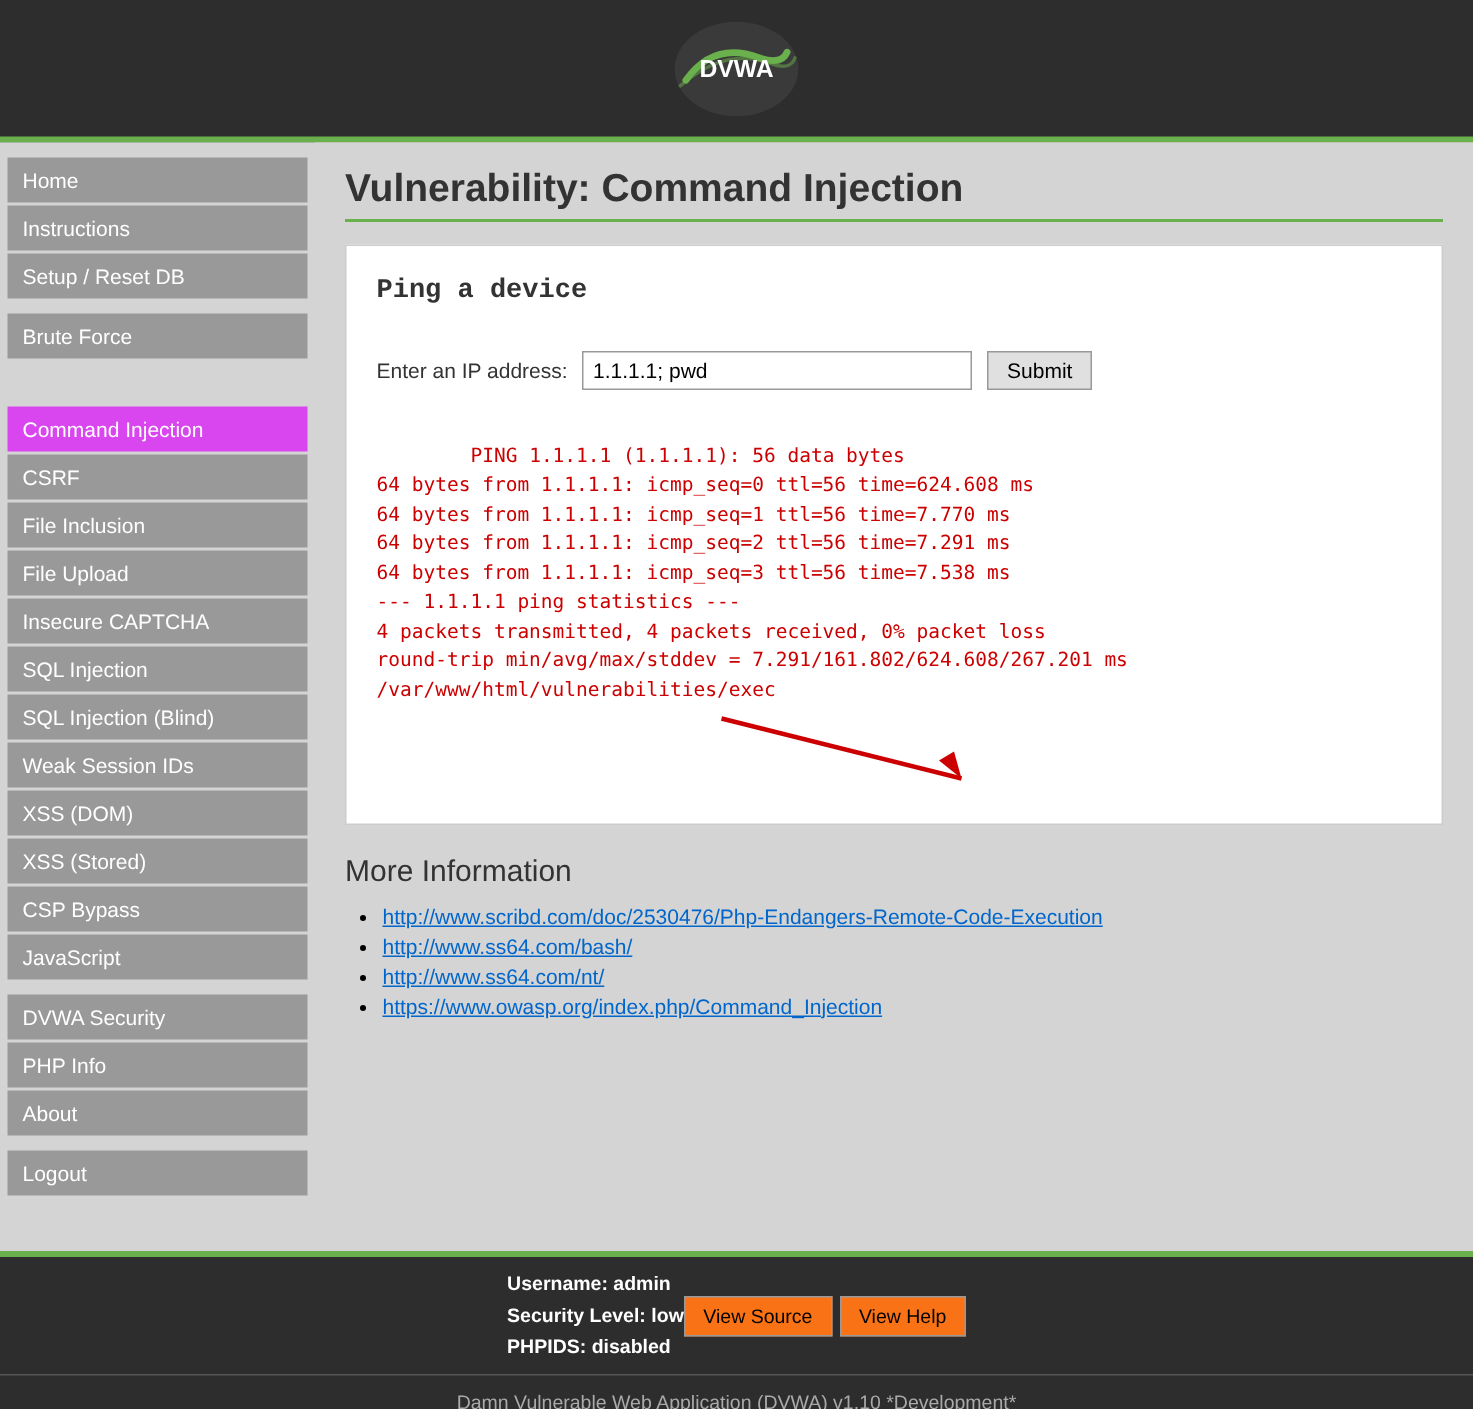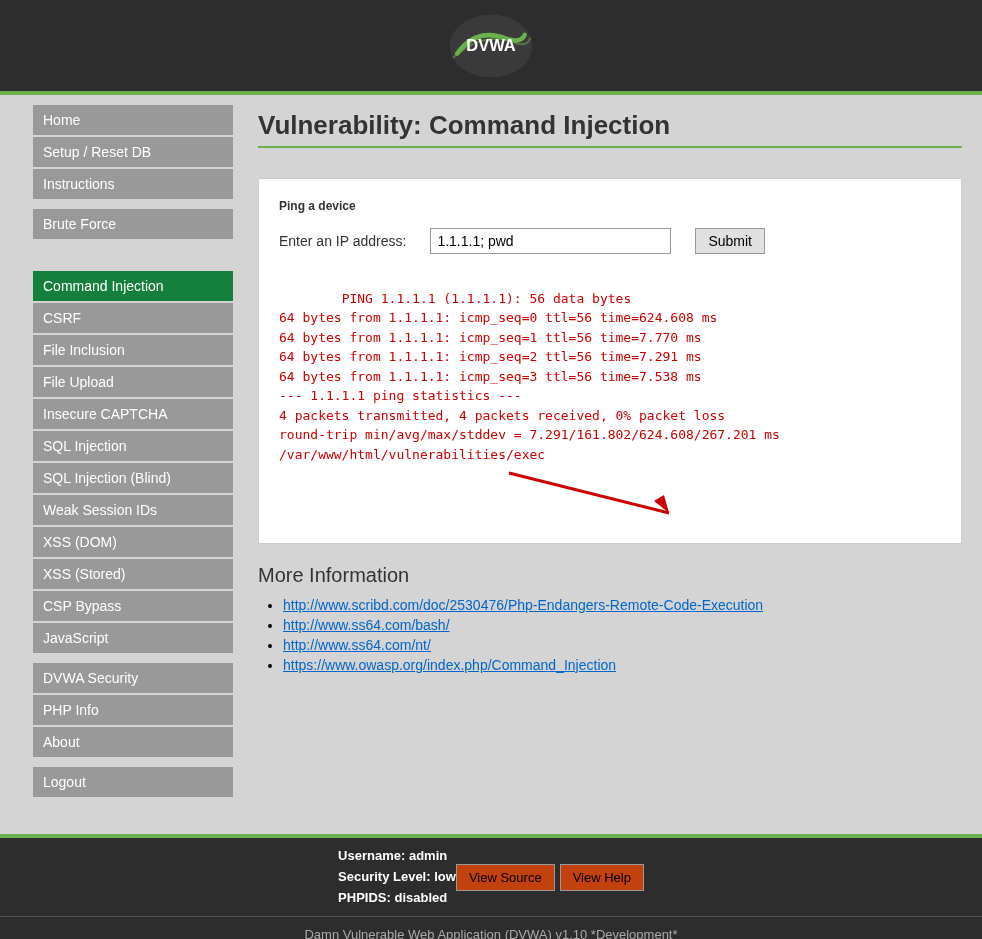--- a/index.html
+++ b/index.html
@@ -22,21 +22,20 @@
     .logo-svg {
       width: 90px;
       height: 80px;
     }
 
     
     #wrapper {
       display: flex;
       min-height: calc(100vh - 95px - 45px - 60px);
       background: #d4d4d4;
-      padding-left: 28px;
     }
 
     
     #sidebar {
       width: 210px;
       padding: 10px 5px;
       flex-shrink: 0;
     }
     .sidebar-item {
       display: block;
@@ -44,67 +43,68 @@
       padding: 7px 10px;
       margin-bottom: 2px;
       background: #999;
       color: #fff;
       text-decoration: none;
       font-size: 14px;
       cursor: pointer;
       border: none;
       text-align: left;
     }
-    .sidebar-item.active { background: #15803d; color: #fff; margin-top: 32px; }
+    .sidebar-item.active { background: #d946ef; color: #fff; margin-top: 32px; }
     .sidebar-group-gap { margin-top: 10px; }
     .sidebar-bottom-gap { margin-top: 10px; }
 
     
     #main {
       flex: 1;
       padding: 15px 20px;
       background: #d4d4d4;
     }
 
     h1.page-title {
       font-size: 26px;
       font-weight: bold;
       color: #333;
-      margin-bottom: 30px;
+      margin-bottom: 15px;
       border-bottom: 2px solid #6ab04c;
       padding-bottom: 5px;
     }
 
     .content-box {
       background: #fff;
       border: 1px solid #ccc;
       padding: 20px;
       margin-bottom: 20px;
     }
 
     .content-box h2 {
-      font-size: 12px;
+      font-size: 18px;
       color: #333;
-      margin-bottom: 15px;
+      margin-bottom: 30px;
+      font-family: Liberation Mono, monospace;
     }
 
     .form-row {
       display: flex;
       align-items: center;
-      gap: 24px;
+      gap: 10px;
       margin-bottom: 15px;
     }
 
     .form-row label {
       font-size: 14px;
       color: #333;
     }
 
     .form-row input[type="text"] {
-      width: 241px;
+      width: 260px;
       padding: 4px 6px;
       border: 1px solid #999;
       font-size: 14px;
     }
 
     .form-row button {
       padding: 4px 12px;
       background: #e0e0e0;
       border: 1px solid #999;
       cursor: pointer;
@@ -161,21 +161,21 @@
       color: #fff;
     }
 
     .footer-buttons {
       display: flex;
       gap: 5px;
     }
 
     .footer-btn {
       padding: 5px 12px;
-      background: #c2410c;
+      background: #f97316;
       border: 1px solid #999;
       cursor: pointer;
       font-size: 13px;
     }
 
     
     #bottom-bar {
       background: #2d2d2d;
       border-top: 1px solid #555;
       padding: 10px;
@@ -198,22 +198,22 @@
 
       <text x="60" y="52" text-anchor="middle" font-family="Arial" font-size="22" font-weight="bold" fill="white">DVWA</text>
     </svg>
   </div>
 </div>
 
 <div id="wrapper">
 
   <div id="sidebar">
     <a class="sidebar-item">Home</a>
+    <a class="sidebar-item">Instructions</a>
     <a class="sidebar-item">Setup / Reset DB</a>
-    <a class="sidebar-item">Instructions</a>
 
     <div class="sidebar-group-gap"></div>
 
     <a class="sidebar-item">Brute Force</a>
     <a class="sidebar-item active">Command Injection</a>
     <a class="sidebar-item">CSRF</a>
     <a class="sidebar-item">File Inclusion</a>
     <a class="sidebar-item">File Upload</a>
     <a class="sidebar-item">Insecure CAPTCHA</a>
     <a class="sidebar-item">SQL Injection</a>

